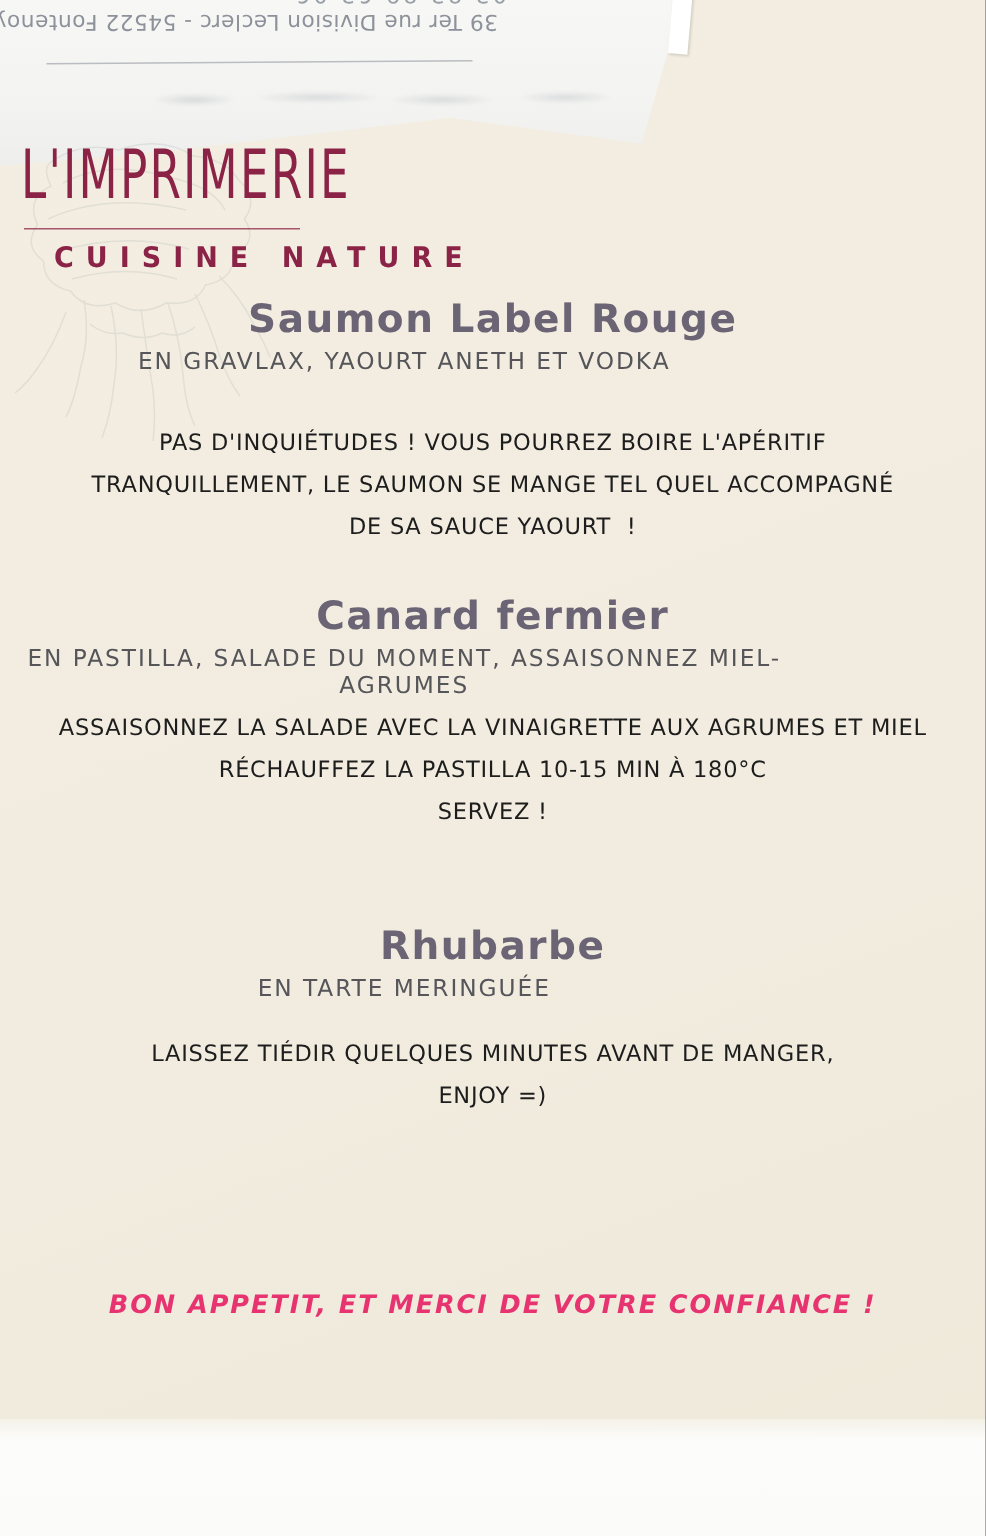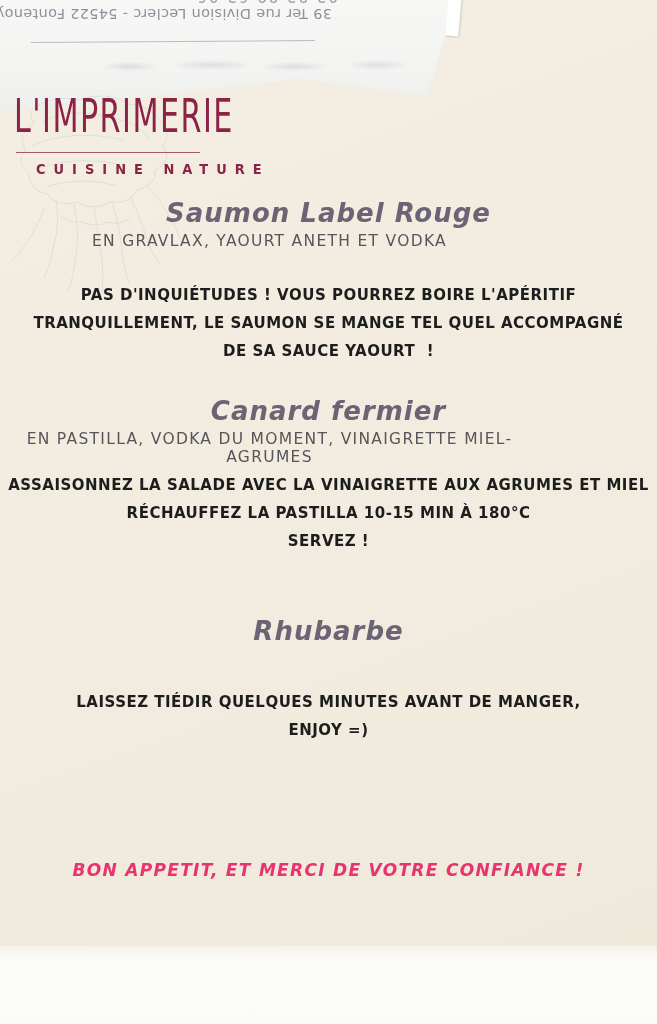--- a/index.html
+++ b/index.html
@@ -61,37 +61,37 @@
     font-size:42px;font-weight:400;color:#8b2346;
     letter-spacing:2px;white-space:nowrap;
     transform:scale(.72,1.08);transform-origin:left top;
   }
   .brand-rule{
     position:absolute;left:16px;top:152px;width:184px;height:1px;
     background:rgba(139,35,70,.75);
   }
   .brand-tagline{
     position:absolute;left:36px;top:161px;
-    font-size:13px;font-weight:700;color:#8b2346;
+    font-size:18px;font-weight:700;color:#8b2346;
     letter-spacing:8px;white-space:nowrap;
     transform:scaleY(1.05);transform-origin:left top;
   }
 
   
   .course-title{
     position:absolute;left:0;width:657px;text-align:center;
-    font-size:26px;font-weight:700;color:#6b6475;letter-spacing:1px;font-style:italic;
+    font-size:26px;font-weight:700;color:#6b6475;letter-spacing:1px;
   }
   .course-sub{
     position:absolute;left:0;width:539px;text-align:center;
     font-size:15.5px;color:#55555a;letter-spacing:1.3px;
   }
   .course-para{
     position:absolute;left:0;width:657px;text-align:center;
-    font-size:15px;font-weight:700;color:#1d1d1d;
+    font-size:15px;font-weight:400;color:#1d1d1d;
     letter-spacing:.5px;line-height:28px;
     white-space:pre-wrap;
   }
   .closing{
     position:absolute;left:0;top:860px;width:657px;text-align:center;
     font-size:17px;font-weight:700;font-style:italic;color:#e73470;
     letter-spacing:1.3px;
   }
 
   
@@ -137,26 +137,27 @@
   <div class="brand-rule"></div>
   <div class="brand-tagline">CUISINE NATURE</div>
 
   <div class="course-title t-saumon">Saumon Label Rouge</div>
   <div class="course-sub s-saumon">EN GRAVLAX, YAOURT ANETH ET VODKA</div>
   <div class="course-para p-saumon">PAS D'INQUIÉTUDES ! VOUS POURREZ BOIRE L'APÉRITIF
 TRANQUILLEMENT, LE SAUMON SE MANGE TEL QUEL ACCOMPAGNÉ
 DE SA SAUCE YAOURT  !</div>
 
   <div class="course-title t-canard">Canard fermier</div>
-  <div class="course-sub s-canard">EN PASTILLA, VODKA DU MOMENT, VINAIGRETTE MIEL-AGRUMES</div>
+  <div class="course-sub s-canard">EN PASTILLA, SALADE DU MOMENT, ASSAISONNEZ MIEL-AGRUMES</div>
   <div class="course-para p-canard">ASSAISONNEZ LA SALADE AVEC LA VINAIGRETTE AUX AGRUMES ET MIEL
 RÉCHAUFFEZ LA PASTILLA 10-15 MIN À 180°C
 SERVEZ !</div>
 
   <div class="course-title t-rhubarbe">Rhubarbe</div>
+  <div class="course-sub s-rhubarbe">EN TARTE MERINGUÉE</div>
   <div class="course-para p-rhubarbe">LAISSEZ TIÉDIR QUELQUES MINUTES AVANT DE MANGER,
 ENJOY =)</div>
 
   <div class="closing">BON APPETIT, ET MERCI DE VOTRE CONFIANCE !</div>
 
   <div class="bottom-sheet"></div>
 
 </div>
 
 </body></html>

